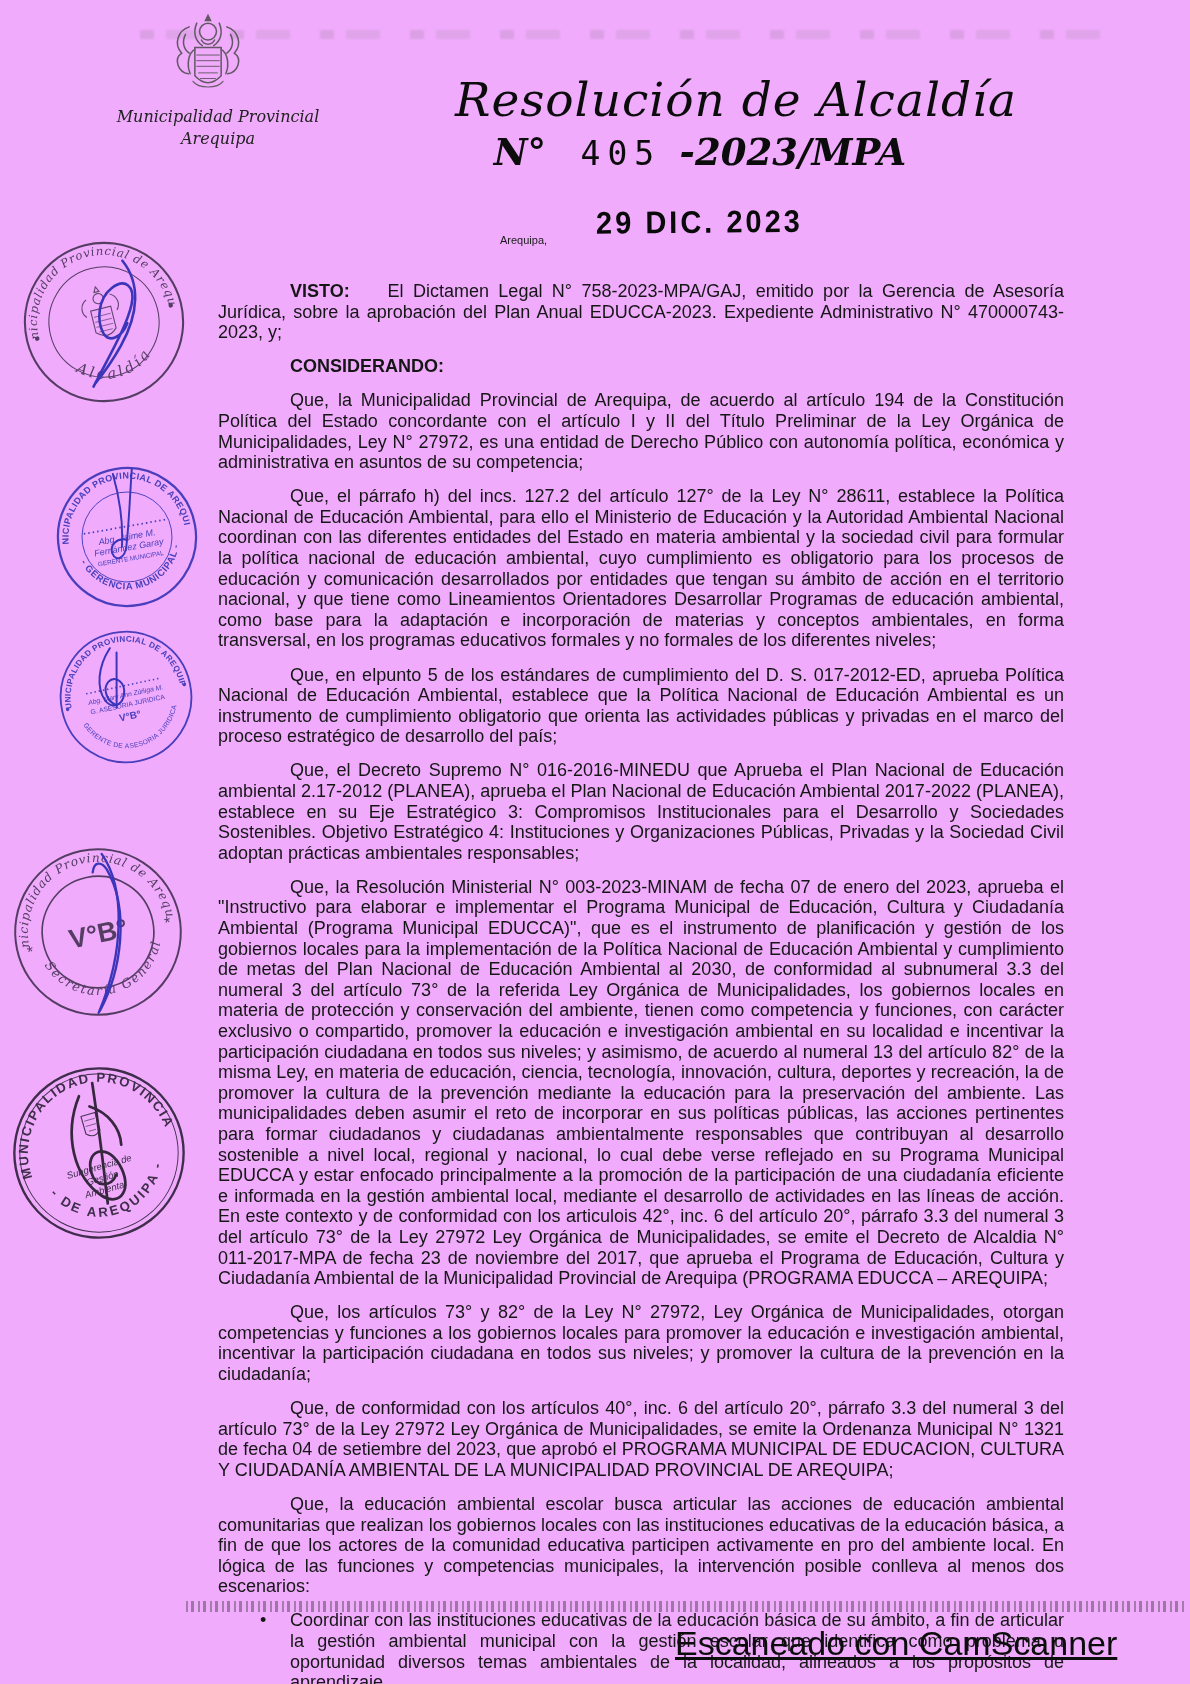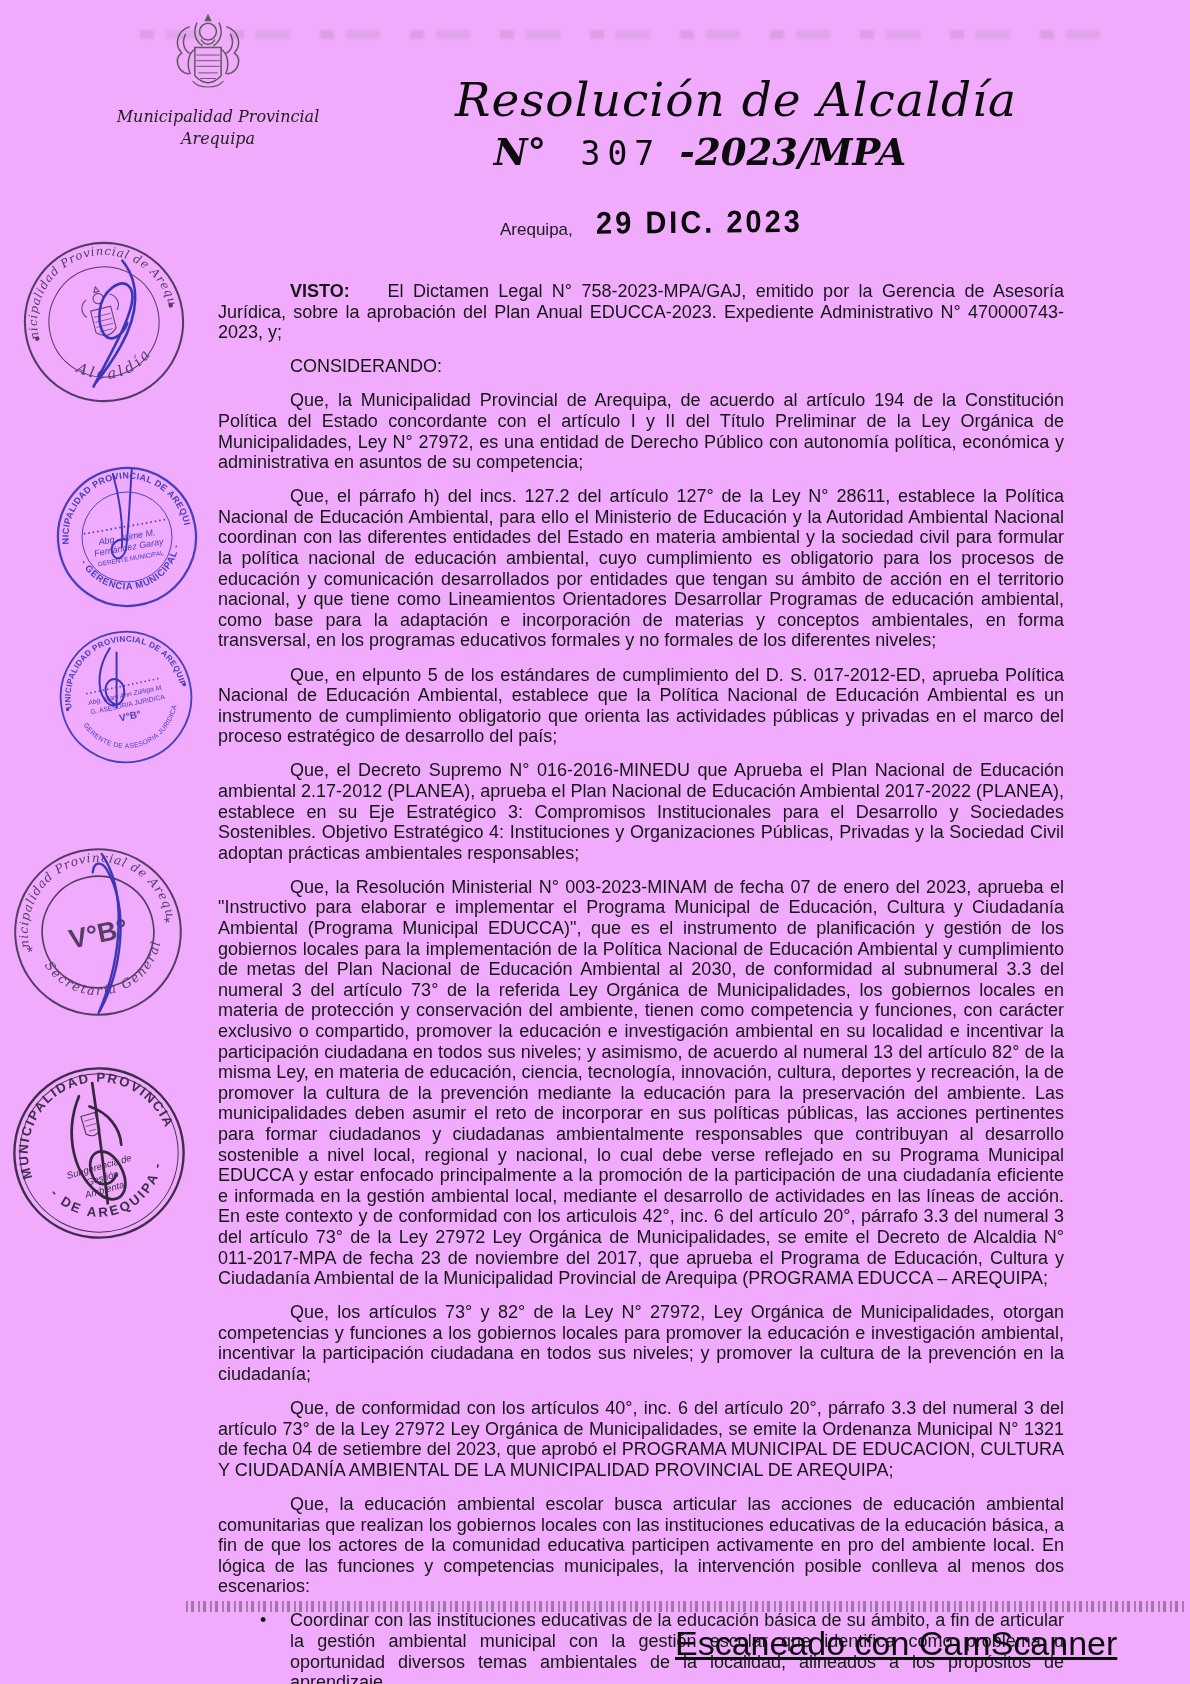--- a/index.html
+++ b/index.html
@@ -23,35 +23,35 @@
     position:absolute;left:455px;top:72px;width:490px;text-align:center;
     font-family:"DejaVu Serif",serif;font-style:italic;font-weight:400;
     font-size:47px;color:#0c0c0c;letter-spacing:1px;white-space:nowrap;
   }
   .doc-number{
     position:absolute;left:455px;top:130px;width:490px;text-align:center;
     white-space:nowrap;color:#0c0c0c;
   }
   .doc-number .script{font-family:"DejaVu Serif",serif;font-style:italic;font-weight:700;font-size:37px;}
   .doc-number .typed{font-family:"DejaVu Sans Mono",monospace;font-size:33px;letter-spacing:7px;margin:0 14px 0 30px;}
-  .place-line{position:absolute;left:500px;top:220px;font-size:17px;color:#1b1b1b;}
+  .place-line{position:absolute;left:500px;top:234px;font-size:11px;color:#1b1b1b;}
   .date-stamp{
     position:absolute;left:596px;top:206px;
     font-family:"Liberation Sans",sans-serif;font-weight:700;
     font-size:29px;letter-spacing:3px;color:#0a0a0a;
     transform:scaleY(1.08) rotate(-.5deg);white-space:nowrap;
   }
   
   .body-text{
     position:absolute;left:218px;top:281px;width:846px;
     font-size:18px;line-height:20.6px;text-align:justify;color:#161616;
   }
   .body-text p{margin:0 0 13.5px 0;text-indent:72px;}
   .label{font-weight:700;}
-  .considerando{font-weight:400;text-indent:72px;margin:0 0 14px 0;}
+  .considerando{font-weight:700;text-indent:72px;margin:0 0 14px 0;}
   ul.scenarios{list-style:none;margin:0 0 13.5px 38px;padding:0;}
   ul.scenarios li{display:flex;margin:0 0 5px 0;}
   ul.scenarios .b-marker{width:30px;flex:none;text-align:left;padding-left:4px;}
   ul.scenarios .b-text{flex:1;text-align:justify;}
   
   .stamp{position:absolute;mix-blend-mode:multiply;opacity:.9;}
   .stamp text{font-family:"Liberation Sans",sans-serif;}
   .stamp .serif-arc{font-family:"DejaVu Serif",serif;font-style:italic;}
   
   .artifact-top{
@@ -94,21 +94,21 @@
 
   <div class="org-name">
     <div>Municipalidad Provincial</div>
     <div>Arequipa</div>
   </div>
 
   <div class="doc-title">Resolución de Alcaldía</div>
 
   <div class="doc-number">
     <span class="script">N°</span>
-    <span class="typed">307</span>
+    <span class="typed">405</span>
     <span class="script">-2023/MPA</span>
   </div>
 
   <div class="place-line">Arequipa,</div>
   <div class="date-stamp">29 DIC. 2023</div>
 
   <div class="body-text">
     <p><span class="label">VISTO:</span>&nbsp;&nbsp;&nbsp;&nbsp;<span>El Dictamen Legal N° 758-2023-MPA/GAJ, emitido por la Gerencia de Asesoría Jurídica, sobre la aprobación del Plan Anual EDUCCA-2023. Expediente Administrativo N° 470000743-2023, y;</span></p>
 
     <p class="considerando">CONSIDERANDO:</p>

